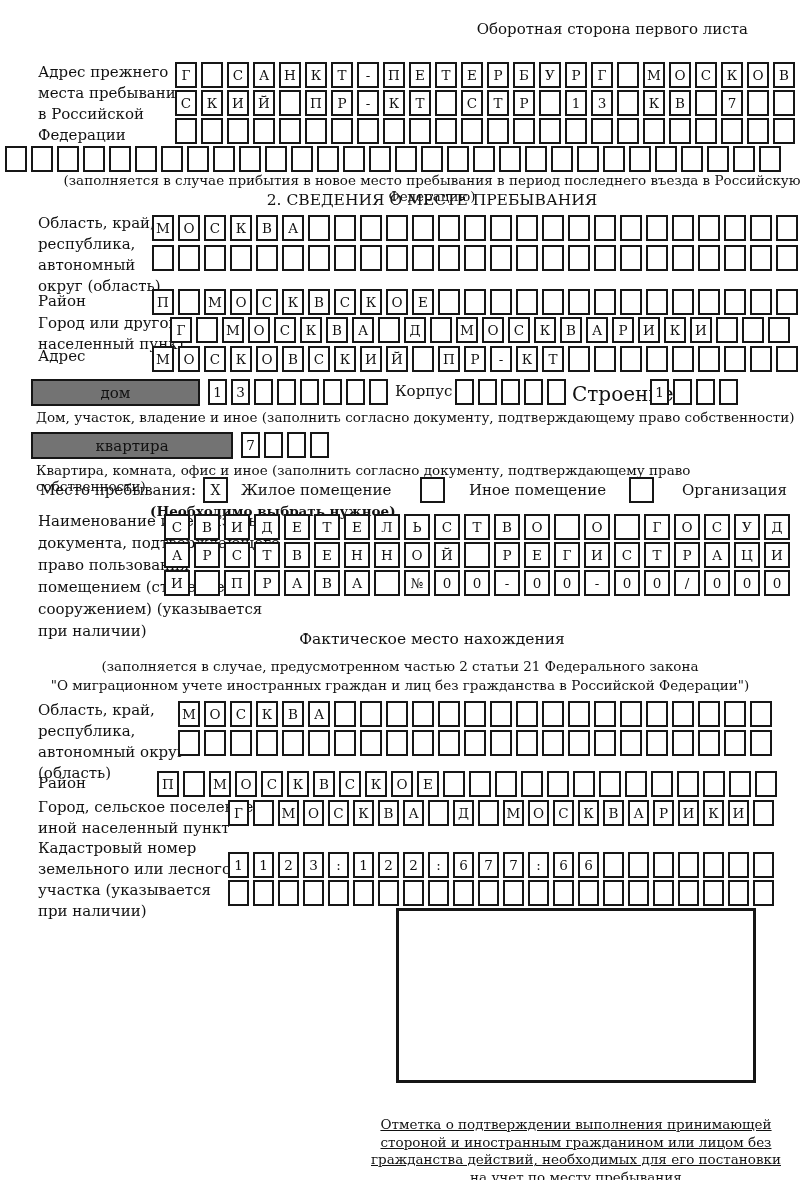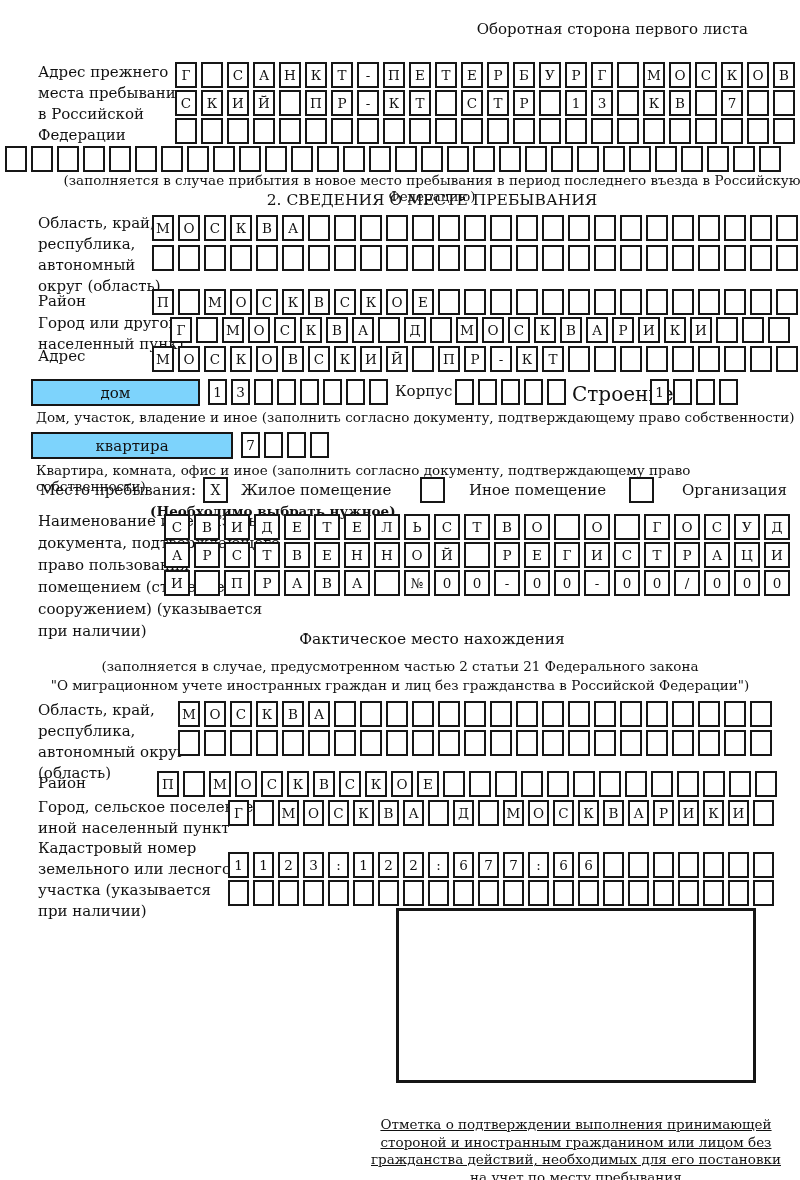--- a/index.html
+++ b/index.html
@@ -11,21 +11,21 @@
   .small{font-size:13.5px;}
   .bold{font-weight:normal;padding-left:32px;}
   .cellrow{position:absolute;display:flex;}
   .cell{flex:0 0 auto;width:22px;height:26px;margin-right:4px;border:2px solid #161616;
         box-sizing:border-box;display:flex;align-items:center;justify-content:center;
         font-size:13.5px;background:#fff;}
   .narrow .cell{width:19px;}
   .wide .cell{width:26px;}
   .p25 .cell{width:21px;}
   .fieldbox{position:absolute;border:2px solid #161616;box-sizing:border-box;
-        display:flex;align-items:center;justify-content:center;font-size:15px;background:#7dd3fc;}
+        display:flex;align-items:center;justify-content:center;font-size:15px;background:#737373;}
   .checkbox{position:absolute;width:25px;height:26px;border:2px solid #161616;box-sizing:border-box;
         display:flex;align-items:center;justify-content:center;font-size:14px;background:#fff;}
   .stampbox{position:absolute;border:3px solid #161616;box-sizing:border-box;background:#fff;}
   .stampnote{position:absolute;left:366px;width:420px;text-align:center;font-size:13.5px;line-height:17.5px;white-space:pre-line;}
 </style>
 </head>
 <body>
 
 <div id="page">
 

